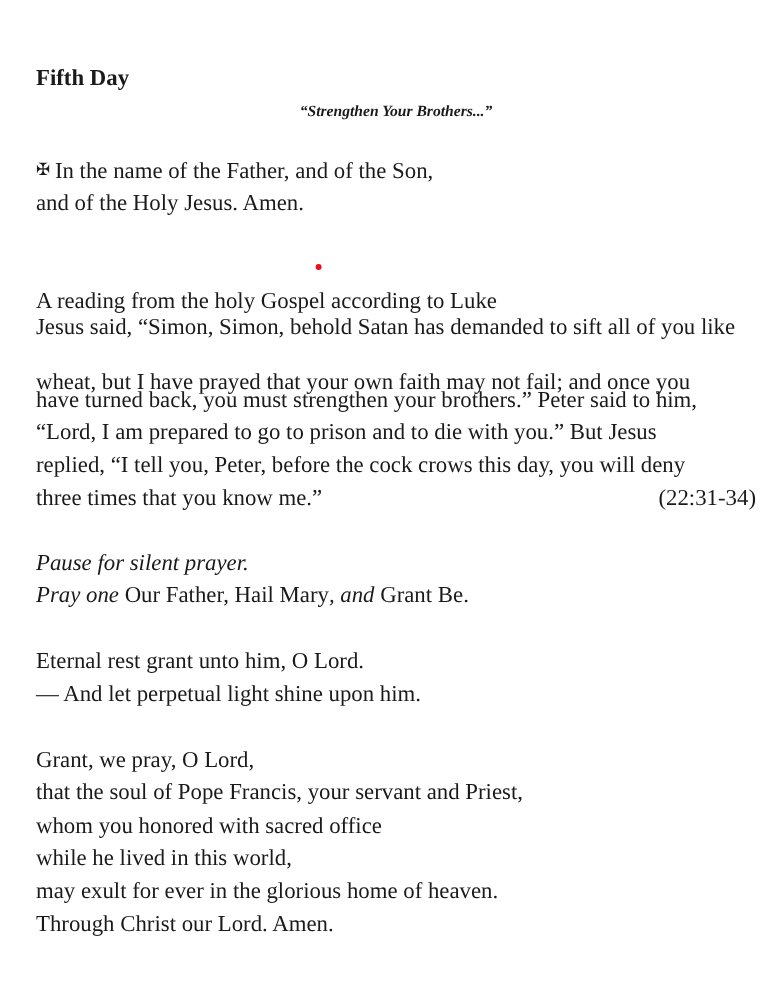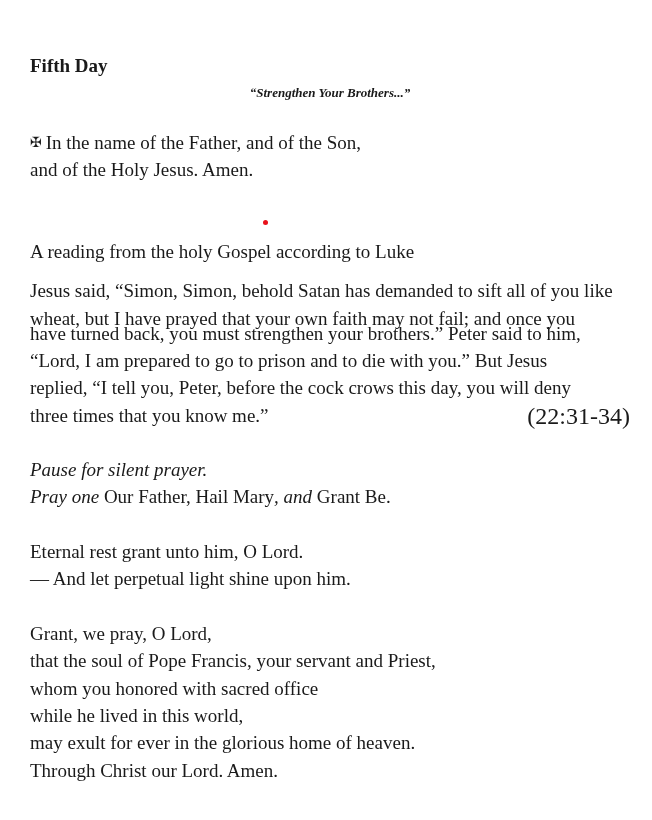--- a/index.html
+++ b/index.html
@@ -53,21 +53,21 @@
     }
     .cross {
       font-size: 14px;
       margin-right: 4px;
       vertical-align: 2px;
     }
     .ref {
       position: absolute;
       right: 0;
       white-space: nowrap;
-      font-size: 24px;
+      font-size: 19px;
       line-height: 22px;
     }
     .it { font-style: italic; }
     .cursor-dot {
       position: absolute;
       left: 263px;
       top: 220px;
       width: 5px;
       height: 5px;
       border-radius: 50%;
@@ -83,21 +83,21 @@
   <h2 class="subtitle">“Strengthen Your Brothers...”</h2>
 
   <div class="line" style="top:132px;">
     <span class="cross">✠</span><span>In the name of the Father, and of the Son,</span>
   </div>
   <div class="line" style="top:159px;">and of the Holy Jesus. Amen.</div>
 
   <div class="line" style="top:201px;margin-top:40px;">A reading from the holy Gospel according to Luke</div>
 
   <div>
-    <div class="line" style="top:280px;">Jesus said, “Simon, Simon, behold Satan has demanded to sift all of you like</div>
+    <div class="line" style="top:262px;">Jesus said, “Simon, Simon, behold Satan has demanded to sift all of you like</div>
     <div class="line" style="top:308px;">wheat, but I have prayed that your own faith may not fail; and once you</div>
     <div class="line" style="top:323px;">have turned back, you must strengthen your brothers.” Peter said to him,</div>
     <div class="line" style="top:350px;">“Lord, I am prepared to go to prison and to die with you.” But Jesus</div>
     <div class="line" style="top:377px;">replied, “I tell you, Peter, before the cock crows this day, you will deny</div>
     <div class="line" style="top:405px;text-align:center;">three times that you know me.”</div>
     <div class="ref" style="top:405px;">(22:31-34)</div>
   </div>
 
   <div class="line it" style="top:459px;">Pause for silent prayer.</div>
   <div class="line" style="top:486px;">

